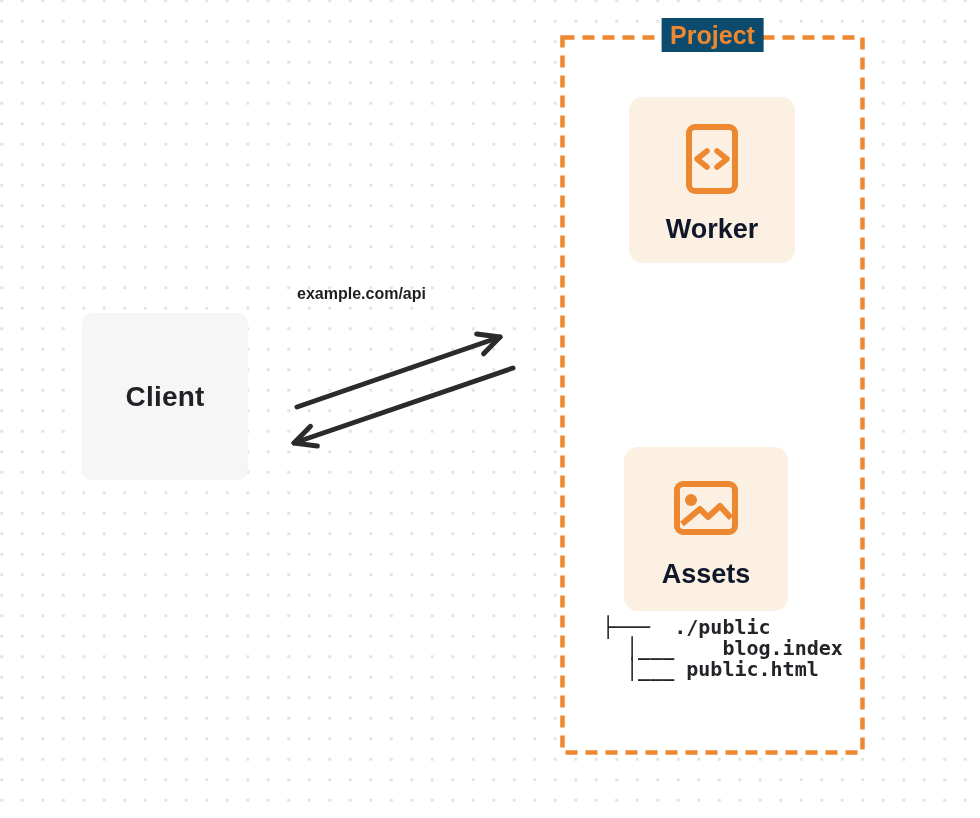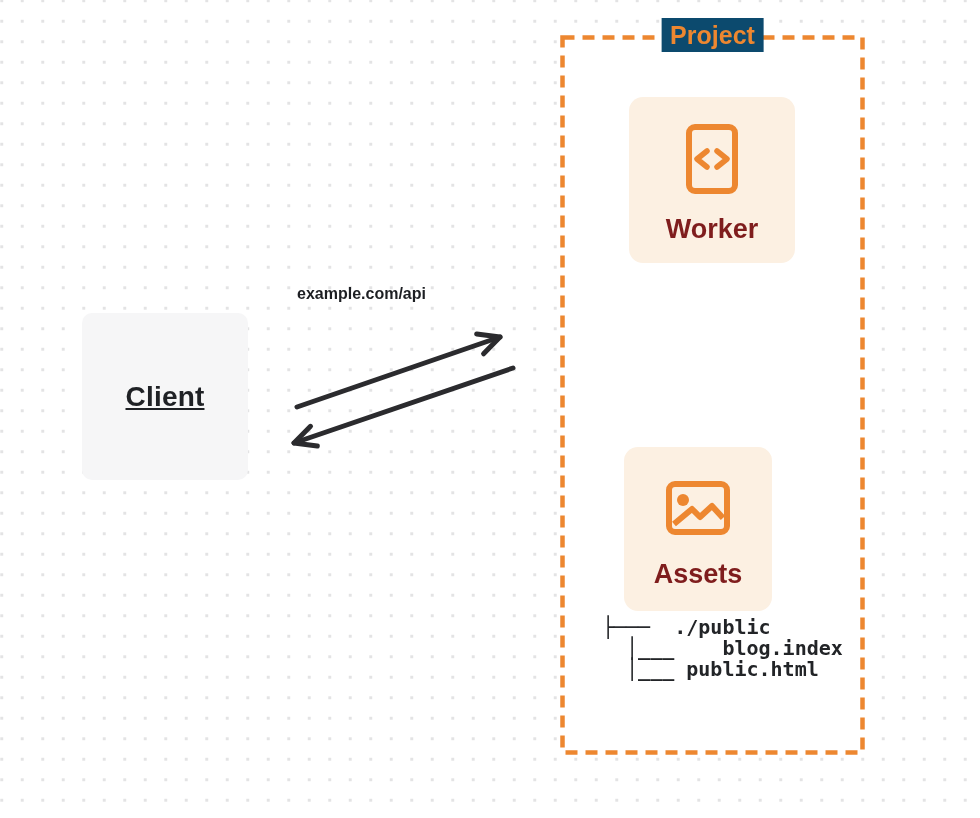--- a/index.html
+++ b/index.html
@@ -10,21 +10,21 @@
     background-color:#ffffff;
     background-image:radial-gradient(circle,#e3e3e4 1.5px,rgba(0,0,0,0) 1.7px);
     background-size:20.5px 20.5px;
     background-position:12px 11px;
     font-family:"Liberation Sans","DejaVu Sans",sans-serif;
     color:#1f2125;
   }
   .client-box{
     position:absolute;left:82px;top:313px;width:166px;height:167px;
     background:#f6f6f7;border-radius:10px;
-    display:flex;align-items:center;justify-content:center;text-decoration:underline;
+    display:flex;align-items:center;justify-content:center;
   }
   .node-label{font-size:28px;font-weight:700;color:#1f2125;letter-spacing:.2px;}
   .request-label{
     position:absolute;left:297px;top:285px;width:200px;
     font-size:16px;font-weight:700;color:#1d1f23;white-space:nowrap;
   }
   .arrows{position:absolute;left:0;top:0;width:980px;height:818px;pointer-events:none;}
   .project-box{
     position:absolute;left:560px;top:35px;width:305px;height:720px;
     background:#ffffff;box-sizing:border-box;
@@ -33,22 +33,22 @@
   .project-title{
     position:absolute;top:-17px;left:50%;transform:translateX(-50%);
     background:#0c4a6e;padding:0 9px;line-height:34px;
     font-size:25px;font-weight:700;color:#ed8730;white-space:nowrap;
   }
   .card{
     position:absolute;background:#fcf0e2;border-radius:14px;
     display:flex;flex-direction:column;align-items:center;
   }
   .card-worker{left:69px;top:62px;width:166px;height:166px;padding-top:27px;box-sizing:content-box;height:139px;}
-  .card-assets{left:64px;top:412px;width:148px;height:130px;padding-top:34px;}
-  .card-label{font-size:27px;font-weight:700;color:#7f1d1d;}
+  .card-assets{left:64px;top:412px;width:164px;height:130px;padding-top:34px;}
+  .card-label{font-size:27px;font-weight:700;color:#0f172a;}
   .card-worker .card-label{margin-top:20px;}
   .card-assets .card-label{margin-top:24px;}
   .file-tree{
     position:absolute;left:42px;top:582px;
     font-family:"DejaVu Sans Mono","Liberation Mono",monospace;
     font-size:20px;line-height:21px;font-weight:700;color:#222427;
   }
   .tree-line{white-space:pre;}
 </style>
 </head>

